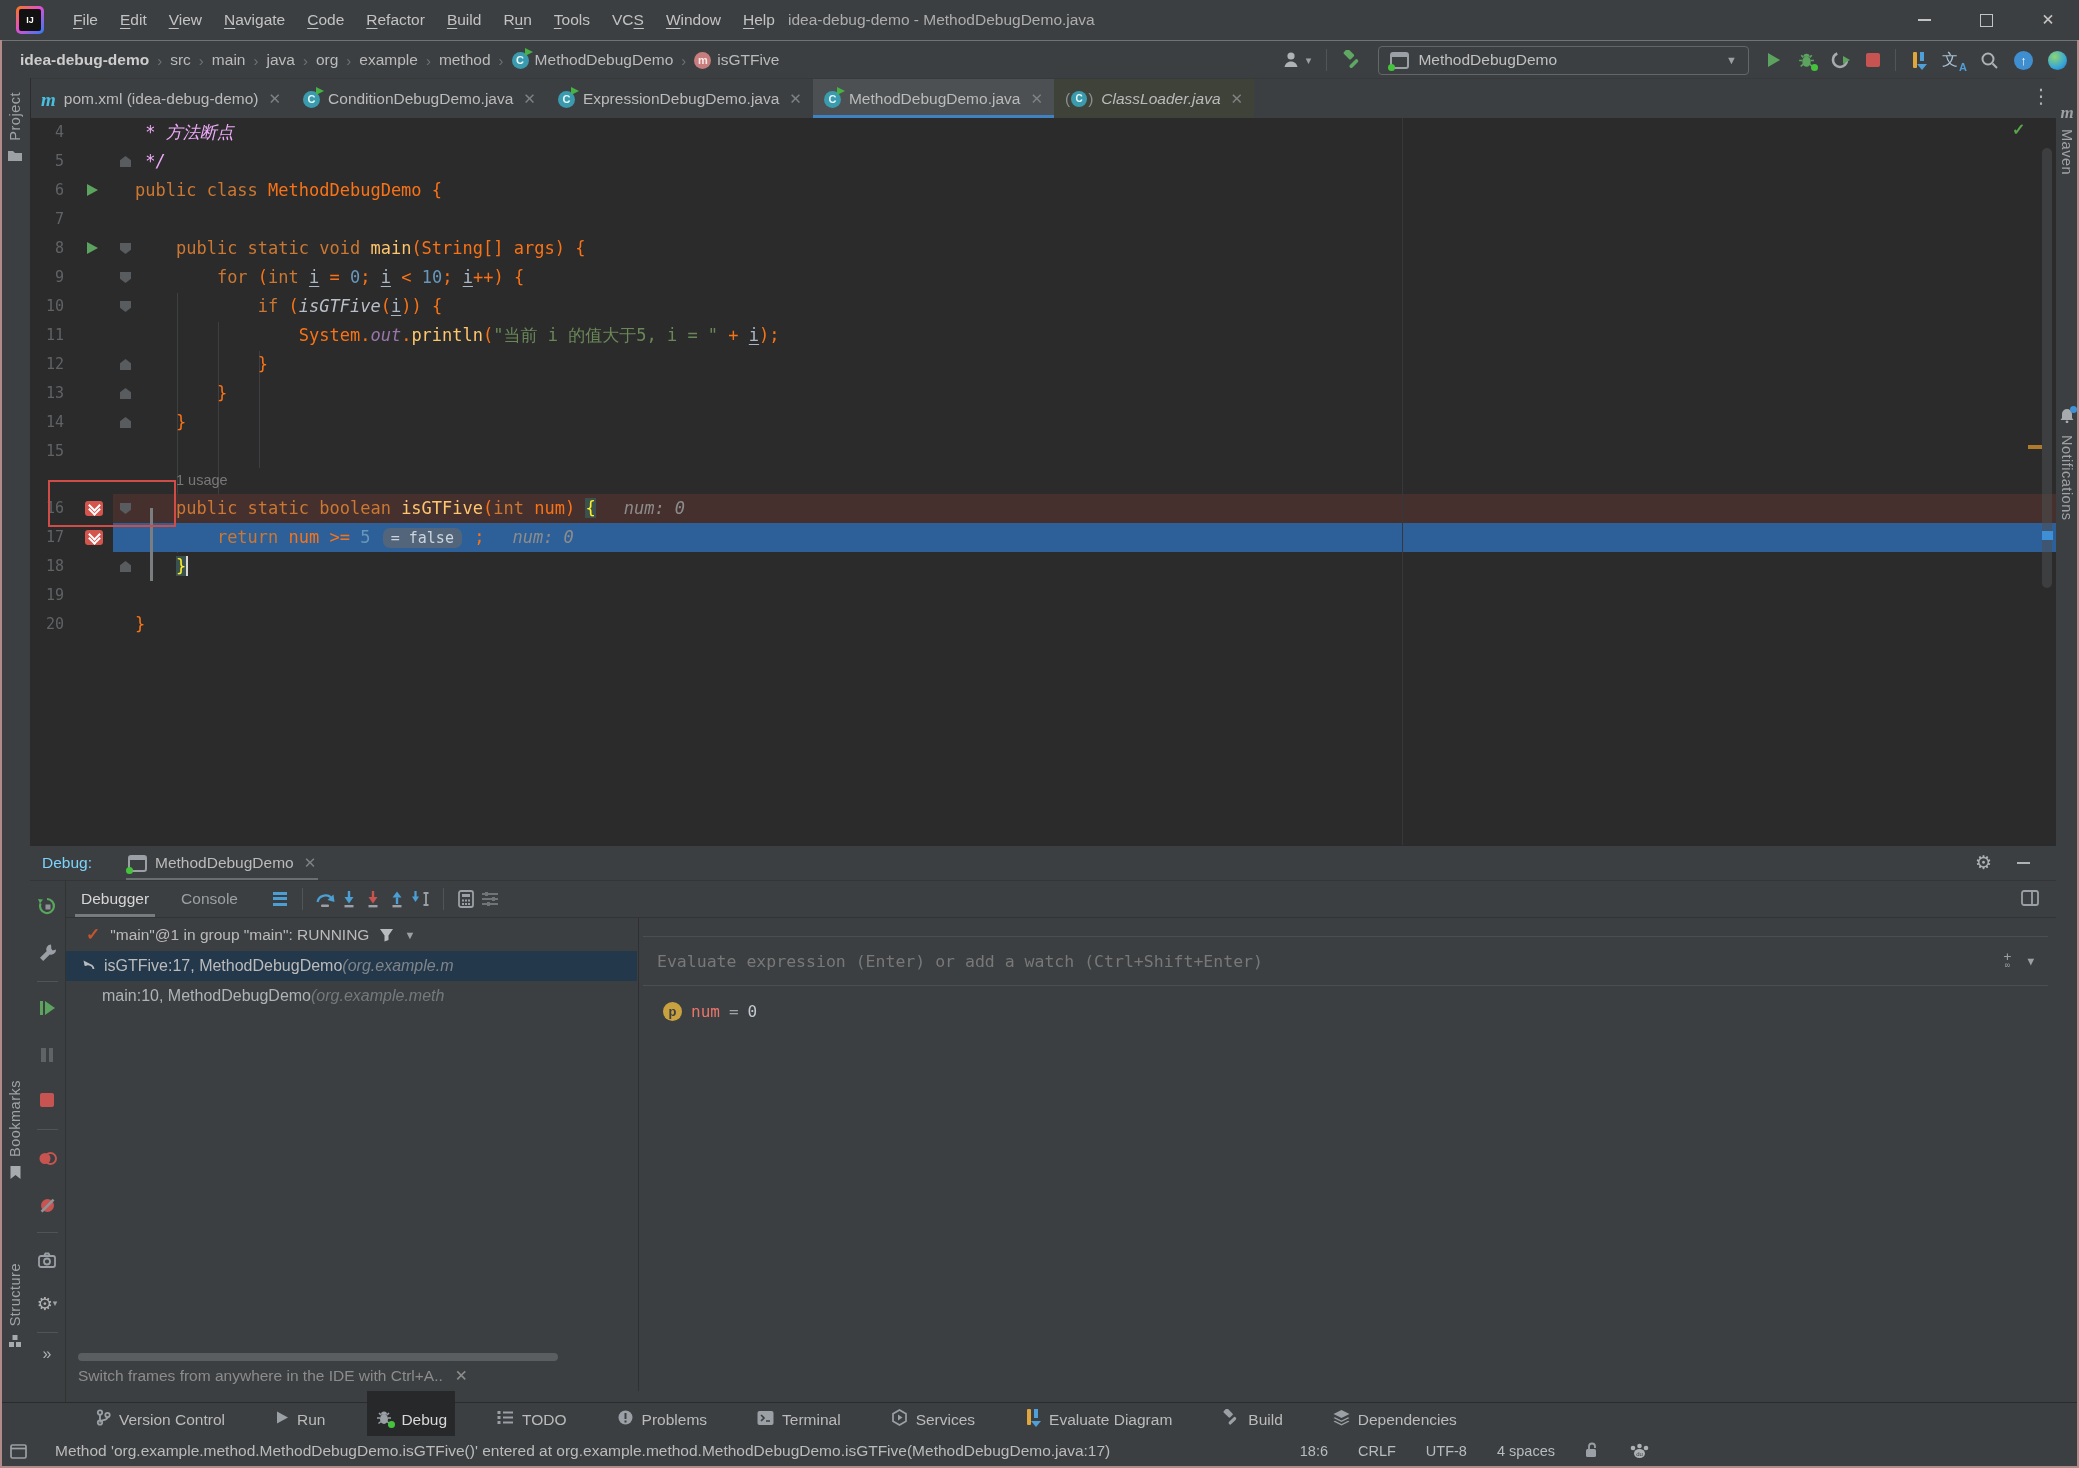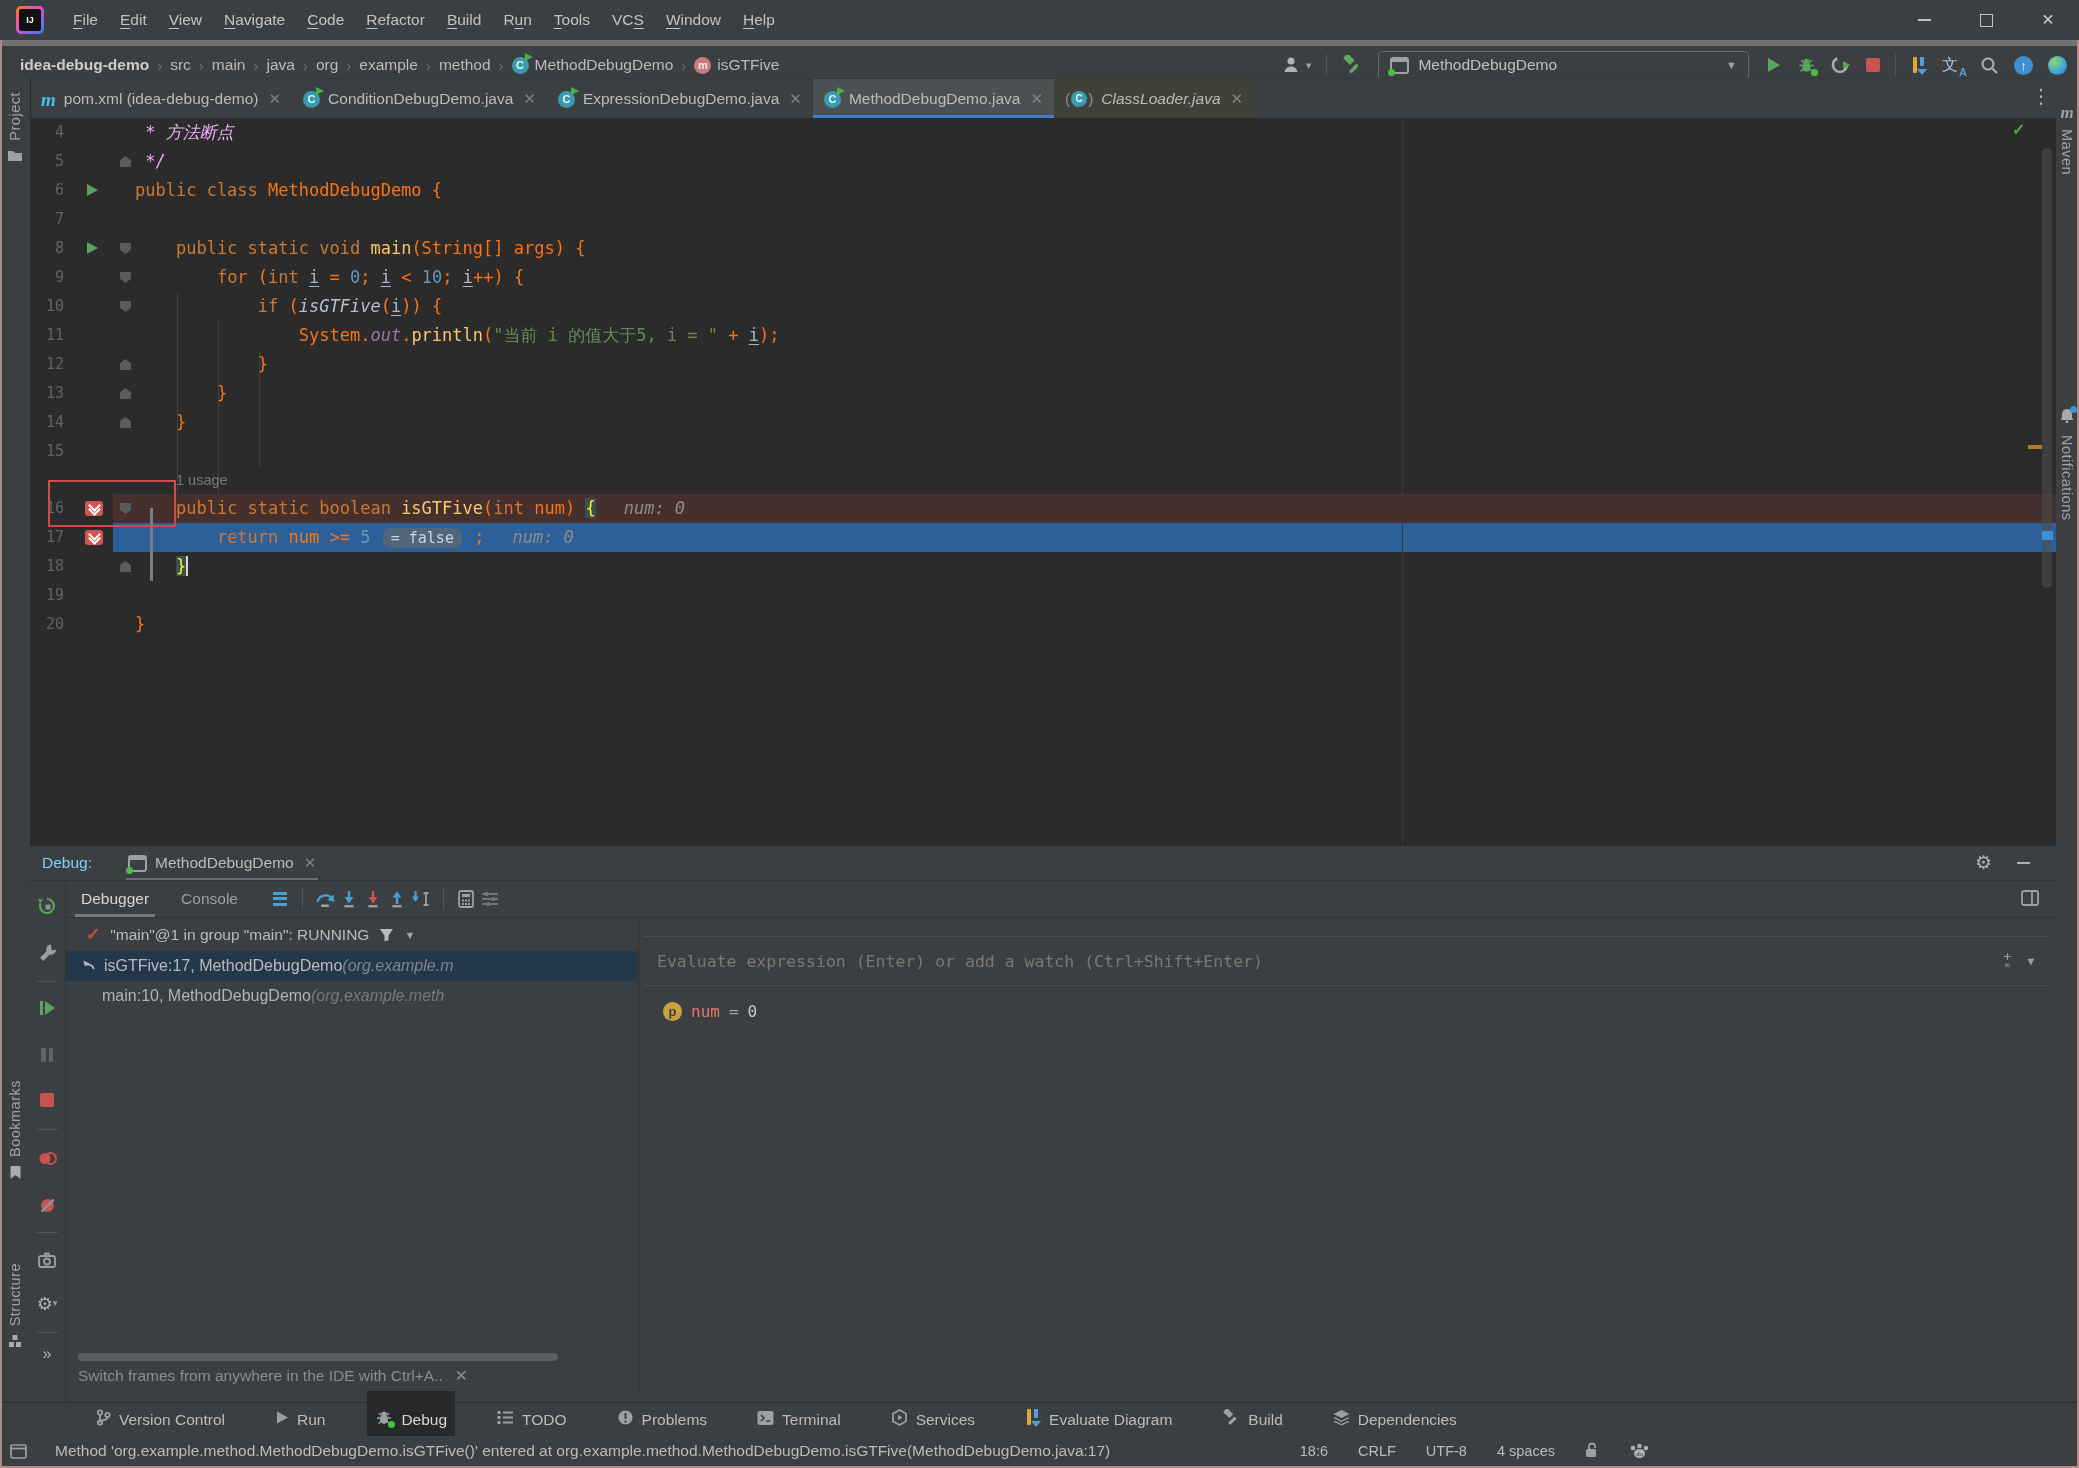--- a/index.html
+++ b/index.html
@@ -13,21 +13,21 @@
         color:#fff;font:bold 9px/22px "Liberation Sans",sans-serif;text-align:center;border-radius:2px}
   #menuitems{display:flex;margin-left:18px}
   .menu-item{padding:0 11px;height:40px;line-height:40px;color:#c3c3c3;cursor:default}
   .menu-item u{text-decoration:underline;text-underline-offset:3px}
   #wintitle{position:absolute;left:788px;top:0;height:40px;line-height:40px;color:#adadad}
   #winctl{position:absolute;right:0;top:0;height:40px;display:flex;align-items:center}
   .wc{width:62px;height:40px;display:flex;align-items:center;justify-content:center;color:#c3c3c3}
   .wc .bar{width:13px;height:2px;background:#c3c3c3}
   .wc .sq{width:11px;height:11px;border:1.5px solid #c3c3c3}
   
-  #toolbar{position:absolute;left:0;top:40px;width:2079px;height:38px;border-top:6px solid #737373;
+  #toolbar{position:absolute;left:0;top:40px;width:2079px;height:38px;border-top:1px solid #737373;
            display:flex;align-items:center;background:#3c3f41}
   #crumbs{display:flex;align-items:center;margin-left:20px;gap:6px;white-space:nowrap}
   .crumb{color:#bbbbbb;display:flex;align-items:center;gap:6px}
   .crumb.bold{font-weight:bold;color:#cdcdcd}
   .csep{color:#6e7377;font-size:15px;margin:0 2px}
   #tbright{position:absolute;right:12px;top:0;height:38px;display:flex;align-items:center;gap:15px}
   .vsep{width:1px;height:22px;background:#515557}
   .tbi{display:inline-flex;align-items:center;gap:2px}
   .dd{color:#9da0a2;font-size:11px}
   .combo{display:flex;align-items:center;gap:9px;height:27px;padding:0 11px;border:1px solid #646769;border-radius:4px;color:#c0c0c0}
@@ -170,20 +170,21 @@
         <span class="menu-item"><u>N</u>avigate</span>
         <span class="menu-item"><u>C</u>ode</span>
         <span class="menu-item"><u>R</u>efactor</span>
         <span class="menu-item"><u>B</u>uild</span>
         <span class="menu-item">R<u>u</u>n</span>
         <span class="menu-item"><u>T</u>ools</span>
         <span class="menu-item">VC<u>S</u></span>
         <span class="menu-item"><u>W</u>indow</span>
         <span class="menu-item"><u>H</u>elp</span>
       </div>
+    <div id="wintitle">idea-debug-demo - MethodDebugDemo.java</div>
     <div id="winctl">
       <span class="wc">
           <span class="bar"></span>
         </span>
       <span class="wc">
           <span class="sq"></span>
         </span>
       <span class="wc">✕</span>
     </div>
   </div>

